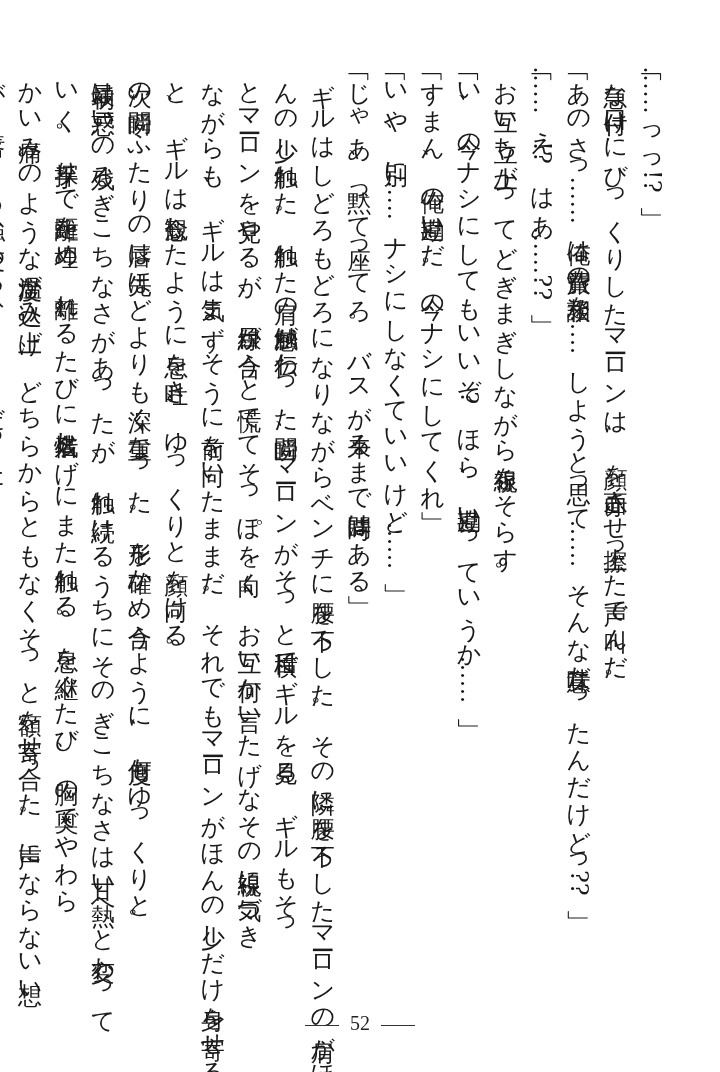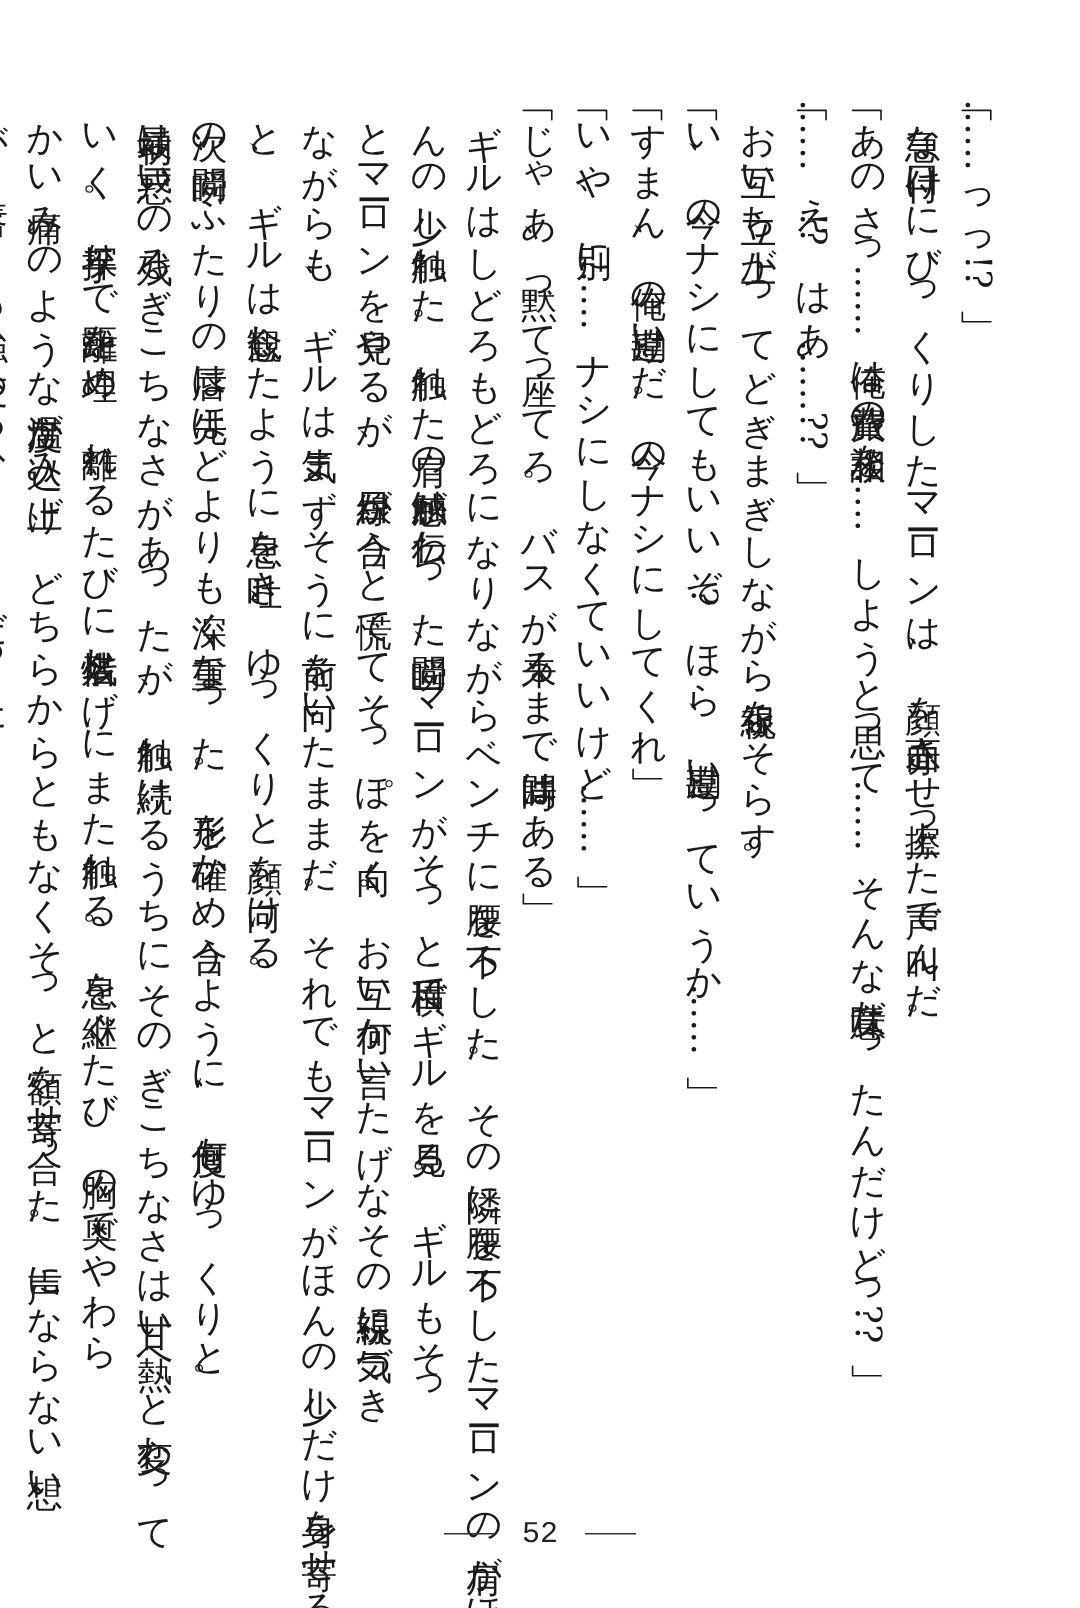--- a/index.html
+++ b/index.html
@@ -38,21 +38,21 @@
     .line {
       display: block;
       white-space: pre;
     }
     .page-number {
       position: absolute;
       top: 1012px;
       left: 0;
       width: 720px;
       text-align: center;
-      font-family: Liberation Mono, monospace;
+      font-family: Liberation Serif, serif;
       font-size: 20px;
       color: #222;
     }
     .dash {
       display: inline-block;
       width: 34px;
       height: 1px;
       background: #333;
       vertical-align: middle;
       margin: 0 6px;

